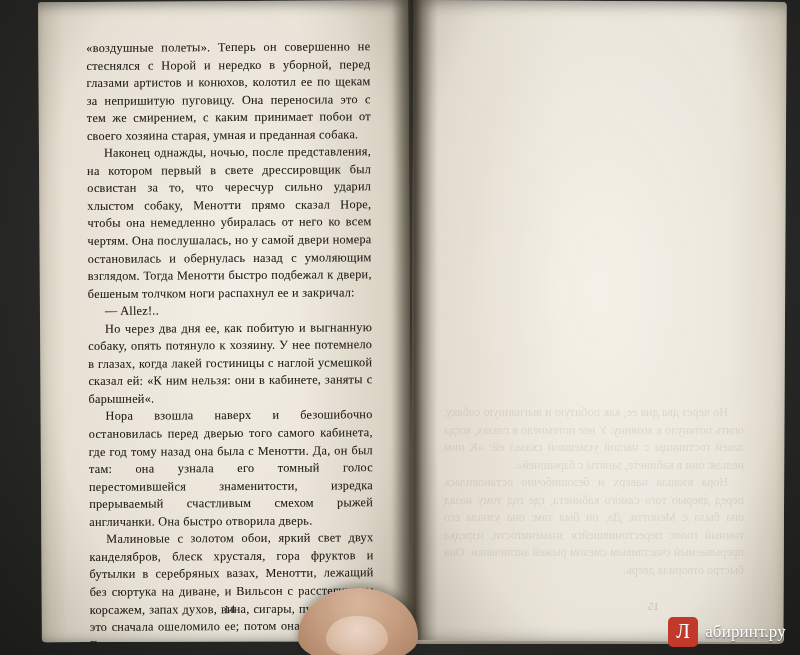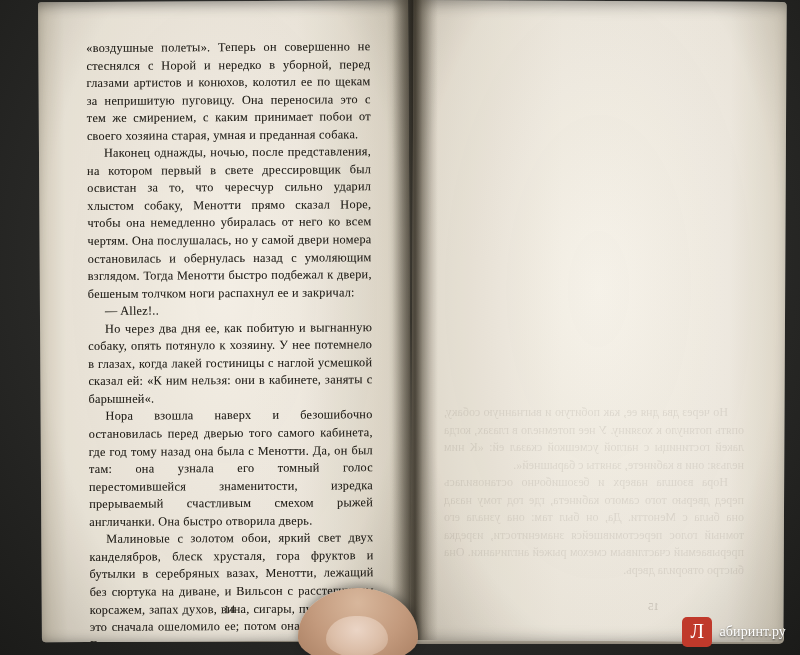--- a/index.html
+++ b/index.html
@@ -198,21 +198,21 @@
     display: flex;
     align-items: center;
     justify-content: center;
     font-size: 20px;
     line-height: 1;
     padding-bottom: 2px;
     box-sizing: border-box;
   }
   .wm-text {
     color: #ffffff;
-    font-size: 14px;
+    font-size: 17px;
     letter-spacing: 0.01em;
     text-shadow: 0 1px 2px rgba(0,0,0,0.6);
   }
 </style>
 </head>
 <body>
 
 <div class="shot">
   <div class="backdrop"></div>
 

